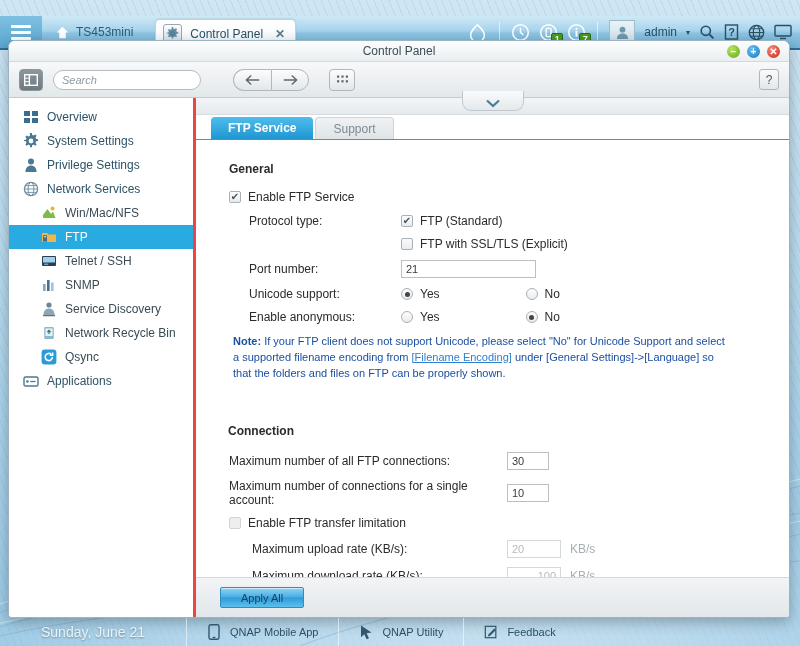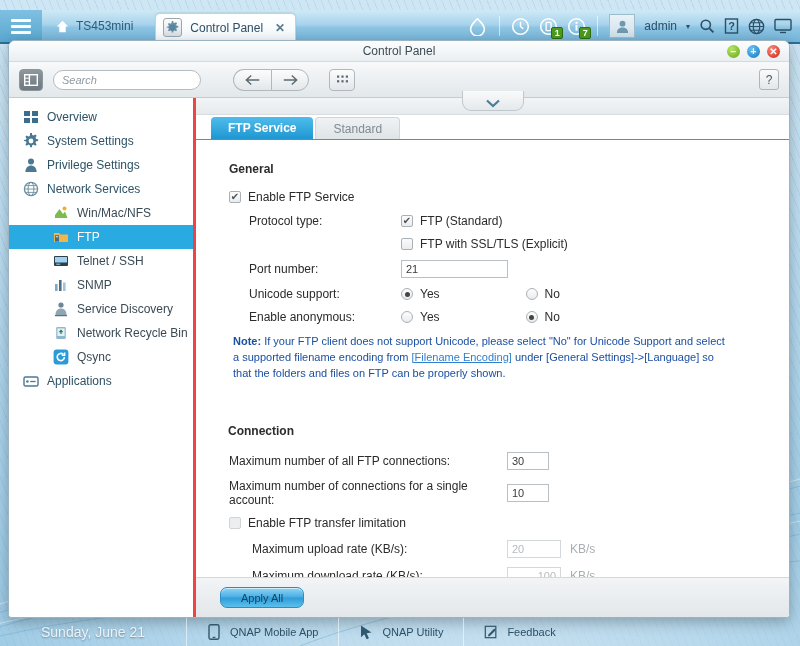--- a/index.html
+++ b/index.html
@@ -14,21 +14,21 @@
       repeating-linear-gradient(68deg, rgba(120,170,210,0.20) 0px, rgba(120,170,210,0.20) 1px, rgba(255,255,255,0) 1px, rgba(255,255,255,0) 7px),
       linear-gradient(180deg, #cfe6f4 0%, #bdddf0 34%, #a9d2ea 68%, #9bc9e4 100%);
     position: relative;
   }
 
   
   .desk-deco { position:absolute; left:0; top:0; width:800px; height:646px; pointer-events:none; }
 
   
   .topbar {
-    position: absolute; left:0; top:10px; width:800px; height:34px;
+    position: absolute; left:0; top:16px; width:800px; height:34px;
     background: linear-gradient(180deg, #cfe9f6 0%, #a7d4ec 45%, #8cc4e3 55%, #74b4d9 100%);
     border-bottom: 2px solid #2b6f93;
     display:flex; align-items:stretch;
   }
   .hamburger {
     width: 42px; display:flex; align-items:center; justify-content:center;
     background: linear-gradient(180deg,#7fc0e2 0%, #58a6cf 100%);
     cursor:pointer;
   }
   .ham-lines { width:20px; }
@@ -133,21 +133,21 @@
 
   
   .sidebar {
     width:187px; background:#fff; border-right:3px solid #ef4444;
     padding-top:7px; overflow:hidden;
   }
   .side-item {
     display:flex; align-items:center; gap:8px; height:24px; padding-left:14px;
     color:#2e5266; font-size:12px; cursor:pointer;
   }
-  .side-item.child { padding-left:44px; color:#3a4a55; }
+  .side-item.child { padding-left:32px; color:#3a4a55; }
   .side-item.active { background:#29abe2; color:#fff; }
   .side-ico { width:16px; height:16px; flex:0 0 16px; display:block; }
 
   
   .content { flex:1; display:flex; flex-direction:column; min-width:0; background:#fff; position:relative; }
   .collapse-strip { height:17px; background:linear-gradient(180deg,#f2f5f7,#e6eaed);
                     border-bottom:1px solid #d7dde1; position:relative; }
   .collapse-tab {
     position:absolute; left:50%; transform:translateX(-50%); top:-7px;
     width:62px; height:20px; border:1px solid #c0c8ce; border-top:none;
@@ -187,41 +187,41 @@
     background:linear-gradient(180deg,#fdfdfd,#e8ebed);
     display:flex;align-items:center;justify-content:center; cursor:pointer; flex:0 0 12px;
   }
   .radio.on::after { content:""; width:5px;height:5px;border-radius:50%;background:#444; }
   .opt-gap { width:86px; }
   .txtin {
     height:18px; border:1px solid #b9c0c5; background:#fff;
     font-size:11px; color:#3a3a3a; padding:0 4px; outline:none;
     font-family:"Liberation Sans", sans-serif;
   }
-  .txtin.w135 { width:107px; }
+  .txtin.w135 { width:135px; }
   .txtin.w42  { width:42px; text-align:left; }
   .txtin.dim  { color:#b6bbbf; border-color:#d3d8db; }
 
   .note { width:500px; margin:10px 0 0 4px; font-size:11px; color:#1b4fa0; line-height:1.45; }
   .note b { font-weight:bold; }
   .note a { color:#2d7fd1; }
 
   .conn-wrap { margin-top:42px; }
   .conn-wrap .sect-title { margin-left:-1px; }
   .crow { display:flex; align-items:center; margin-bottom:9px; }
   .crow .cl { width:278px; font-size:12px; color:#2b2b2b; }
   .crow .cl.ind { padding-left:23px; }
 
   .footer-bar {
     height:40px; border-top:1px solid #d2d8dc;
     background:linear-gradient(180deg,#f2f4f6,#e3e7ea);
     display:flex; align-items:center; padding-left:24px;
   }
   .apply-btn {
-    height:21px; padding:0 20px; border-radius:7px;
+    height:21px; padding:0 20px; border-radius:2px;
     border:1px solid #2f8cc2;
     background:linear-gradient(180deg,#8fd4f3 0%, #48aee4 48%, #2f9bd8 52%, #5cc0ec 100%);
     color:#16455f; font-size:11px; display:flex; align-items:center; justify-content:center;
     cursor:pointer; box-shadow:inset 0 1px 0 rgba(255,255,255,.6);
   }
 
   
   .dock {
     position:absolute; left:0; bottom:0; width:800px; height:28px;
     display:flex; align-items:center; font-size:11px; color:#2c4f63;
@@ -519,21 +519,21 @@
       <div class="collapse-strip">
         <div class="collapse-tab">
           <svg width="14" height="9" viewBox="0 0 14 9">
             <path d="M1 1.5 L7 7 L13 1.5" fill="none" stroke="#4a7d99" stroke-width="2.2"></path>
           </svg>
         </div>
       </div>
 
       <div class="tabs-row">
         <div class="ctab active">FTP Service</div>
-        <div class="ctab idle">Standard</div>
+        <div class="ctab idle">Support</div>
       </div>
 
       <div class="form-area">
 
         <div class="sect-title">General</div>
 
         <div class="cbrow">
           <span class="cb checked"></span>
           <span class="lbl">Enable FTP Service</span>
         </div>

